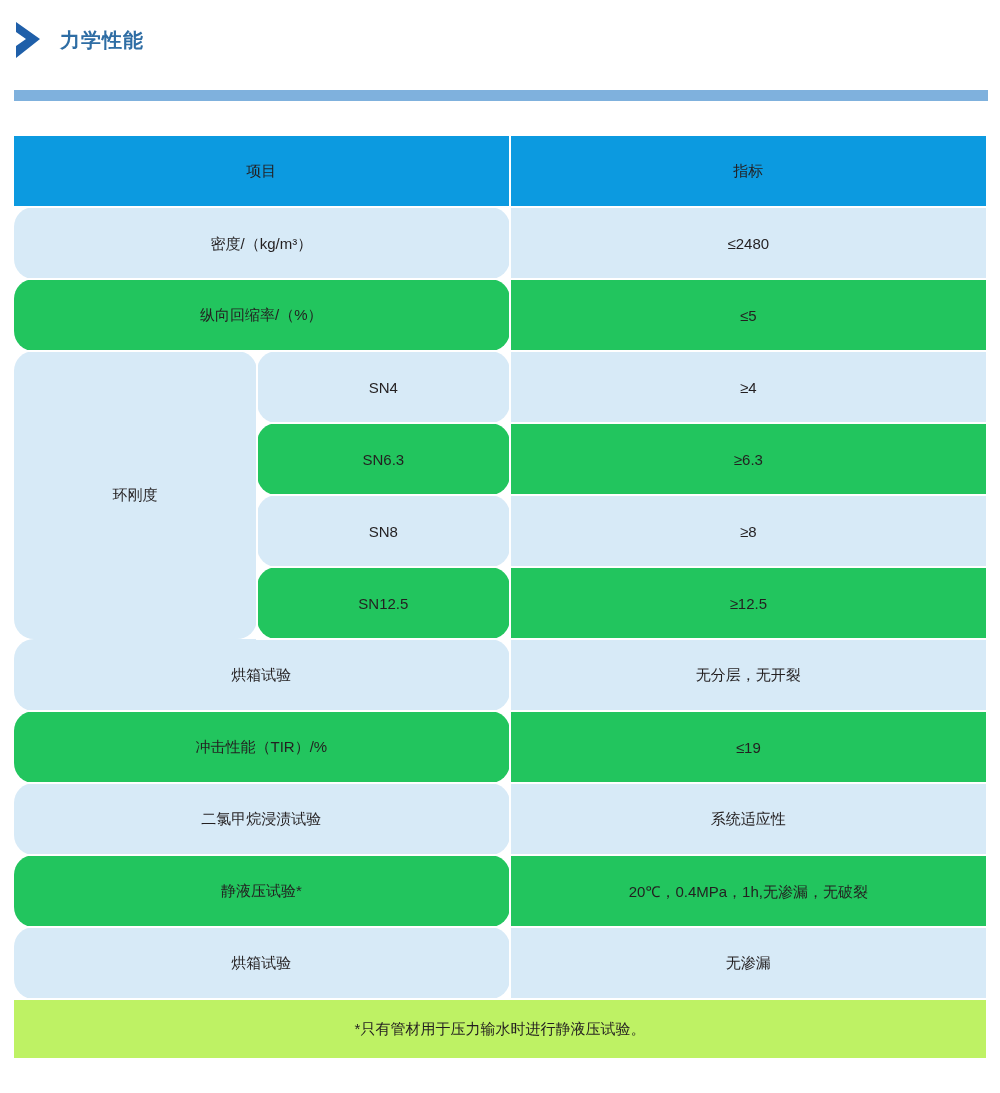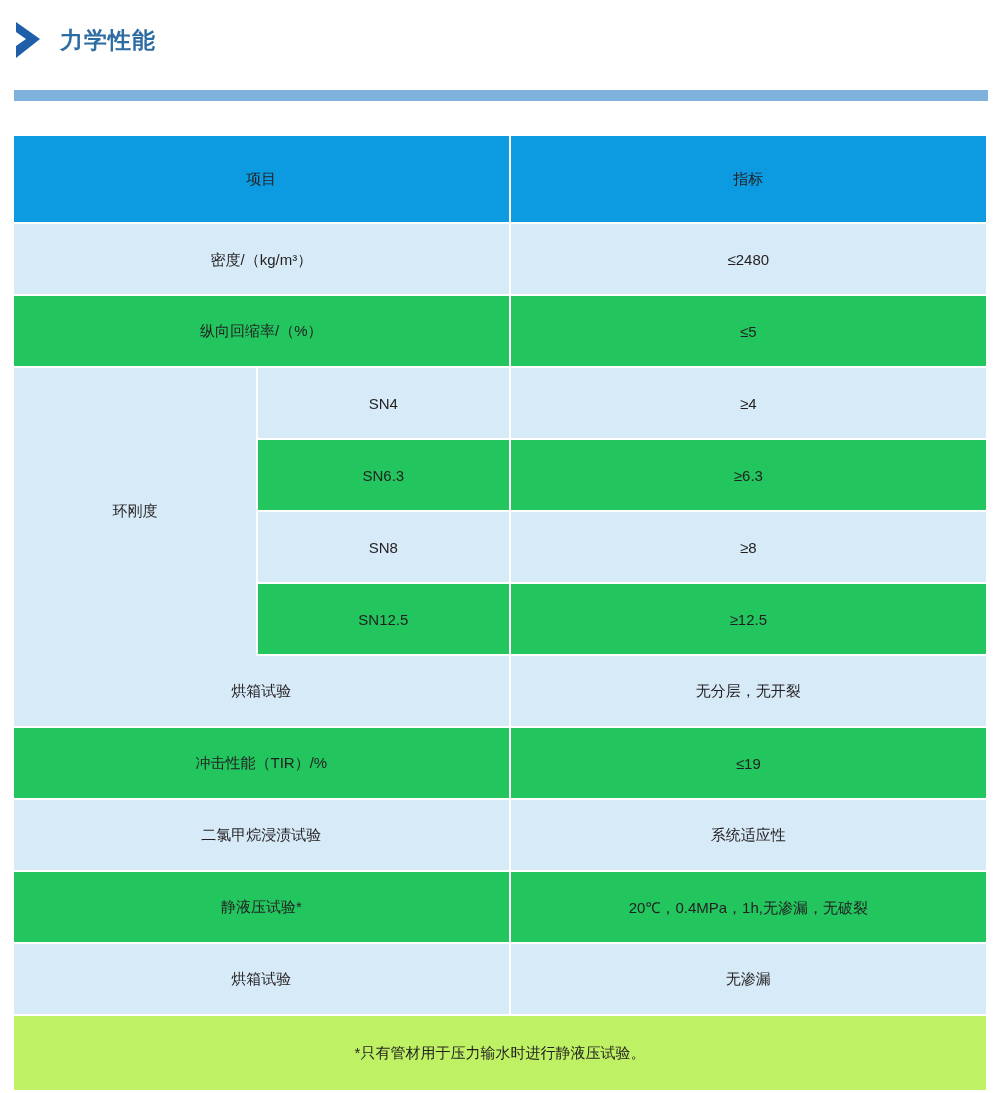--- a/index.html
+++ b/index.html
@@ -31,21 +31,21 @@
     box-sizing: border-box;
   }
   .header-arrow {
     width: 34px;
     height: 40px;
     margin-right: 12px;
     flex: none;
     display: block;
   }
   .header-title {
-    font-size: 23px;
+    font-size: 20px;
     font-weight: bold;
     color: #2e6da4;
     letter-spacing: 1px;
     line-height: 1;
   }
 
   .rule-bar {
     width: 974px;
     height: 11px;
     margin: 28px auto 0 14px;
@@ -62,35 +62,35 @@
     width: 100%;
     table-layout: fixed;
   }
   table.spec td, table.spec th {
     border: none;
     text-align: center;
     vertical-align: middle;
     font-size: 15px;
     font-weight: normal;
     color: #231f20;
-    padding: 8px;
+    padding: 0;
   }
   .head-cell {
     background: #0c9ae0;
     color: #ffffff;
     font-weight: bold;
     font-size: 18px;
     height: 70px;
   }
   .head-sep {
     border-right: 2px solid #ffffff !important;
   }
   .row-light { background: #d7eaf7; }
   .row-dark  { background: #22c55e; }
-  .cell-sep  { border-right: 2px solid #ffffff !important; }
+  .cell-sep  { border-right: 2px solid #ffffff !important; border-radius: 20px; }
   .row-sep   { border-bottom: 2px solid #ffffff !important; }
 
   .r-h { height: 72px; }
   .r-sn { height: 72px; }
   .footnote-cell {
     background: #bef264;
     height: 58px;
     font-size: 15px;
     color: #231f20;
   }

